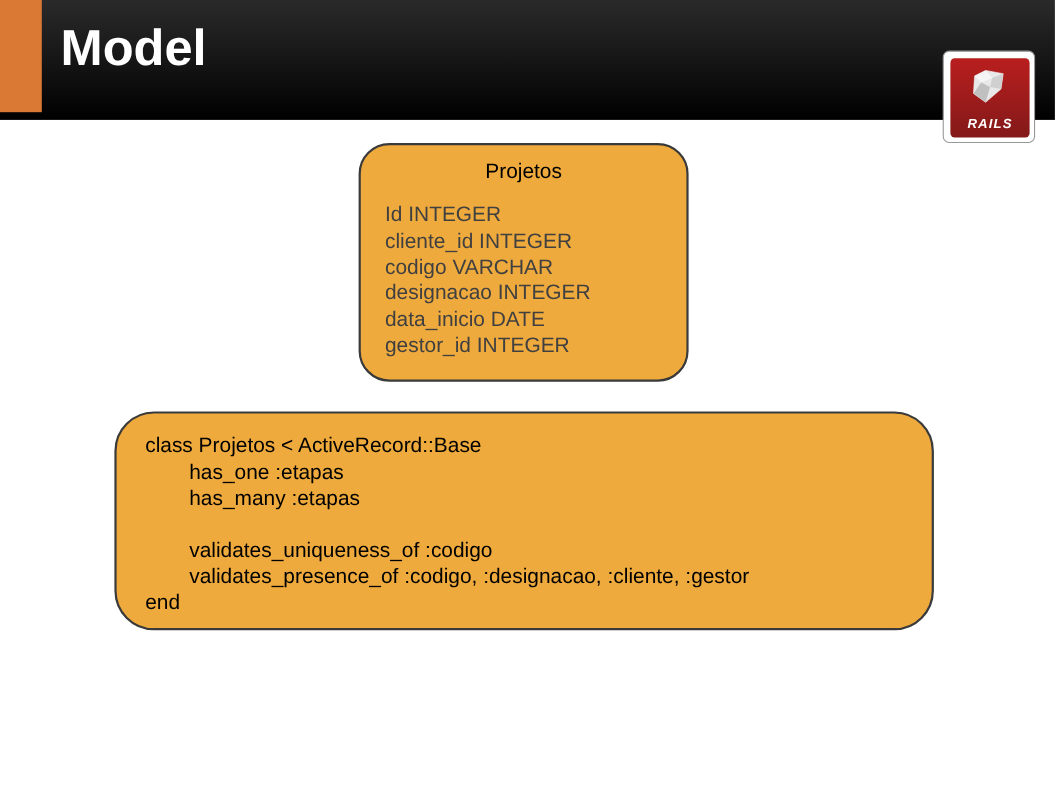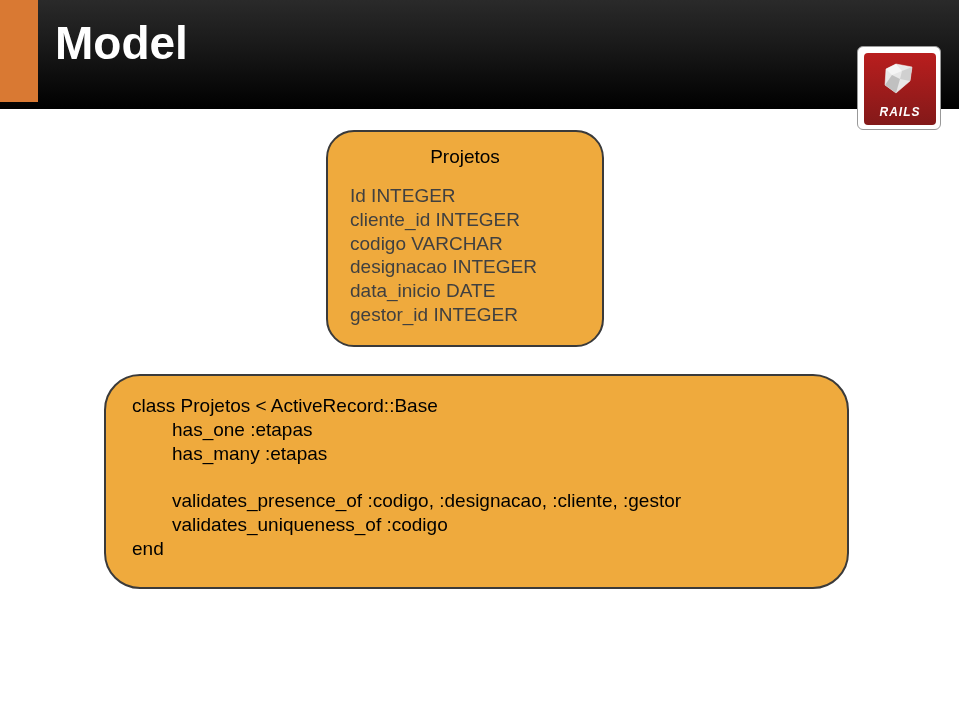--- a/index.html
+++ b/index.html
@@ -90,21 +90,21 @@
       top: 8px;
       left: 18px;
       width: 36px;
       height: 36px;
     }
     
     .box-table {
       position: absolute;
       top: 130px;
       left: 326px;
-      width: 278px;
+      width: 300px;
       background: #efaa3d;
       border: 2px solid #3a3a3a;
       border-radius: 28px;
       padding: 14px 22px 18px 22px;
     }
     
     .box-table-title {
       text-align: center;
       font-size: 19px;
       color: #000000;
@@ -118,21 +118,21 @@
     }
     
     .box-code {
       position: absolute;
       top: 374px;
       left: 104px;
       width: 745px;
       background: #efaa3d;
       border: 2px solid #3a3a3a;
       border-radius: 36px;
-      padding: 18px 26px 26px 26px;
+      padding: 18px 26px 10px 26px;
     }
     
     .code-line {
       font-size: 19px;
       color: #000000;
       line-height: 1.25;
       white-space: pre;
     }
     
     .indent1 {
@@ -174,16 +174,16 @@
   <div class="box-table-line">designacao INTEGER</div>
   <div class="box-table-line">data_inicio DATE</div>
   <div class="box-table-line">gestor_id INTEGER</div>
 </div>
 
 <div class="box-code">
   <div class="code-line">class Projetos &lt; ActiveRecord::Base</div>
   <div class="code-line indent1">has_one :etapas</div>
   <div class="code-line indent1">has_many :etapas</div>
   <div class="code-blank"></div>
+  <div class="code-line indent1">validates_uniqueness_of :codigo</div>
   <div class="code-line indent1">validates_presence_of :codigo, :designacao, :cliente, :gestor</div>
-  <div class="code-line indent1">validates_uniqueness_of :codigo</div>
   <div class="code-line">end</div>
 </div>
 
 </body></html>

